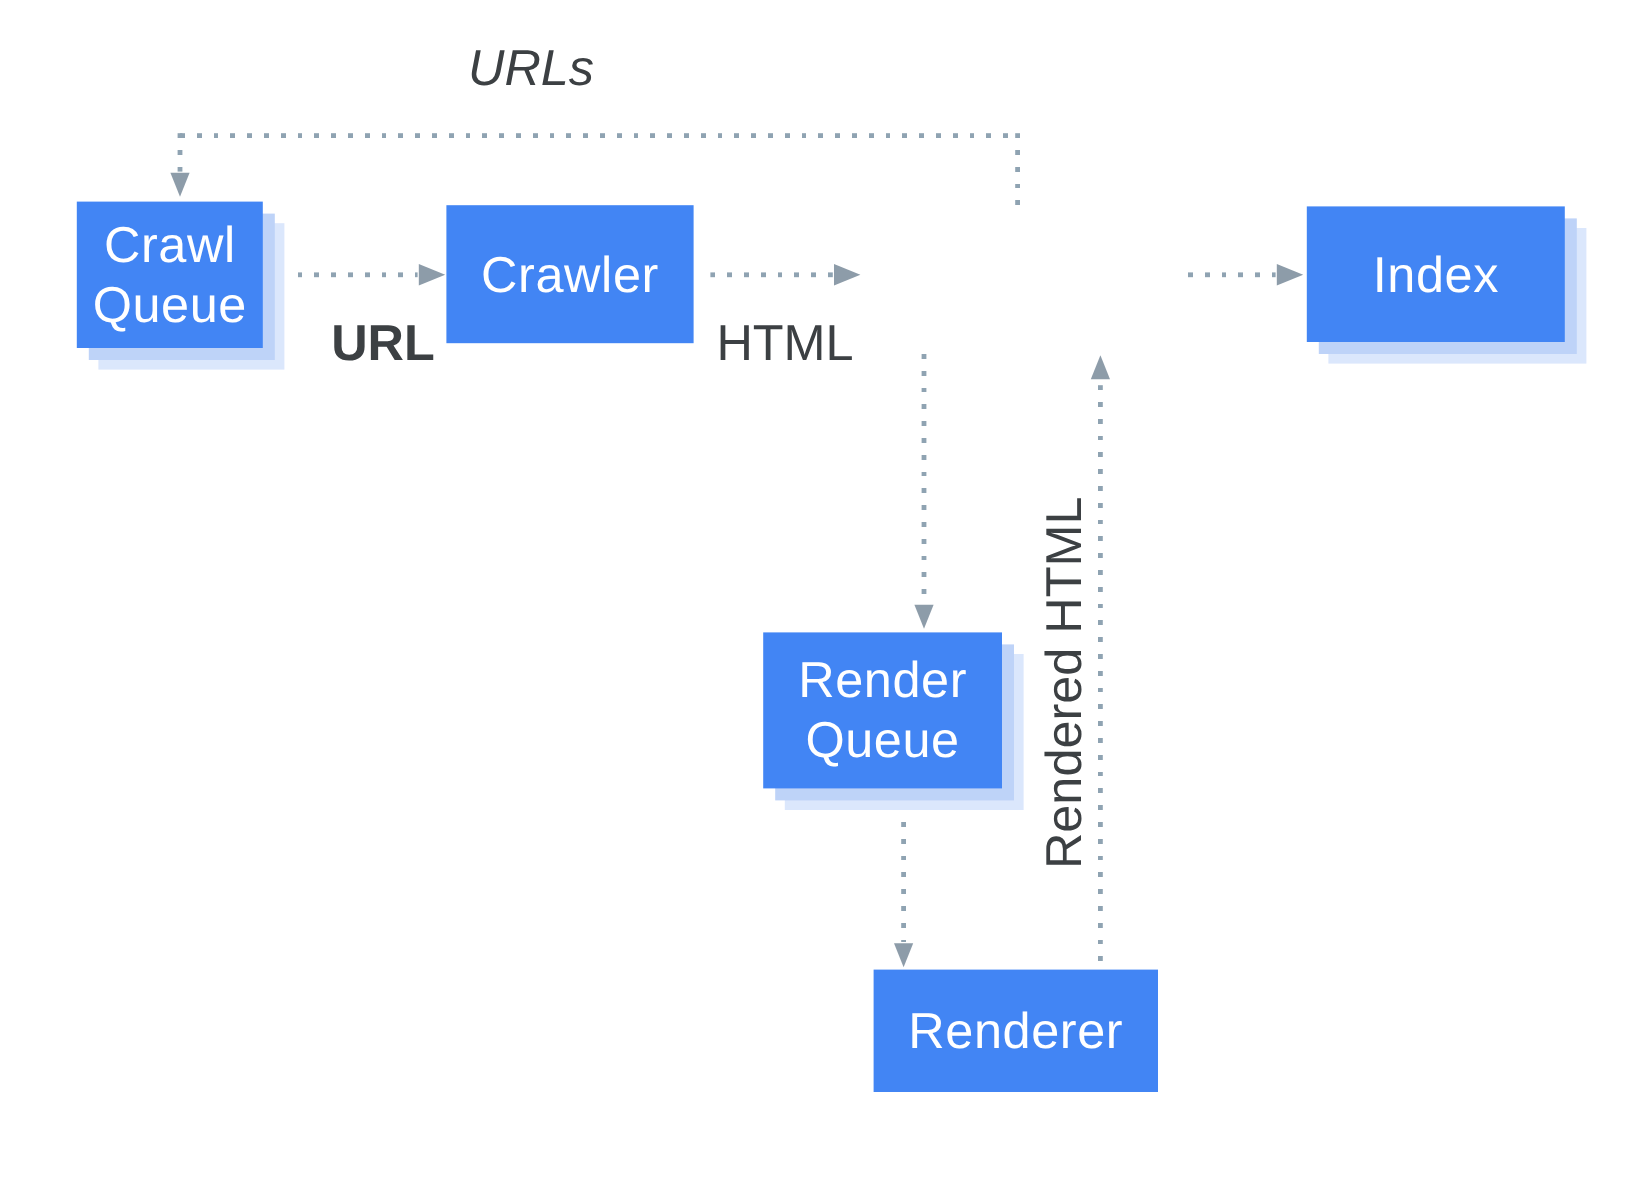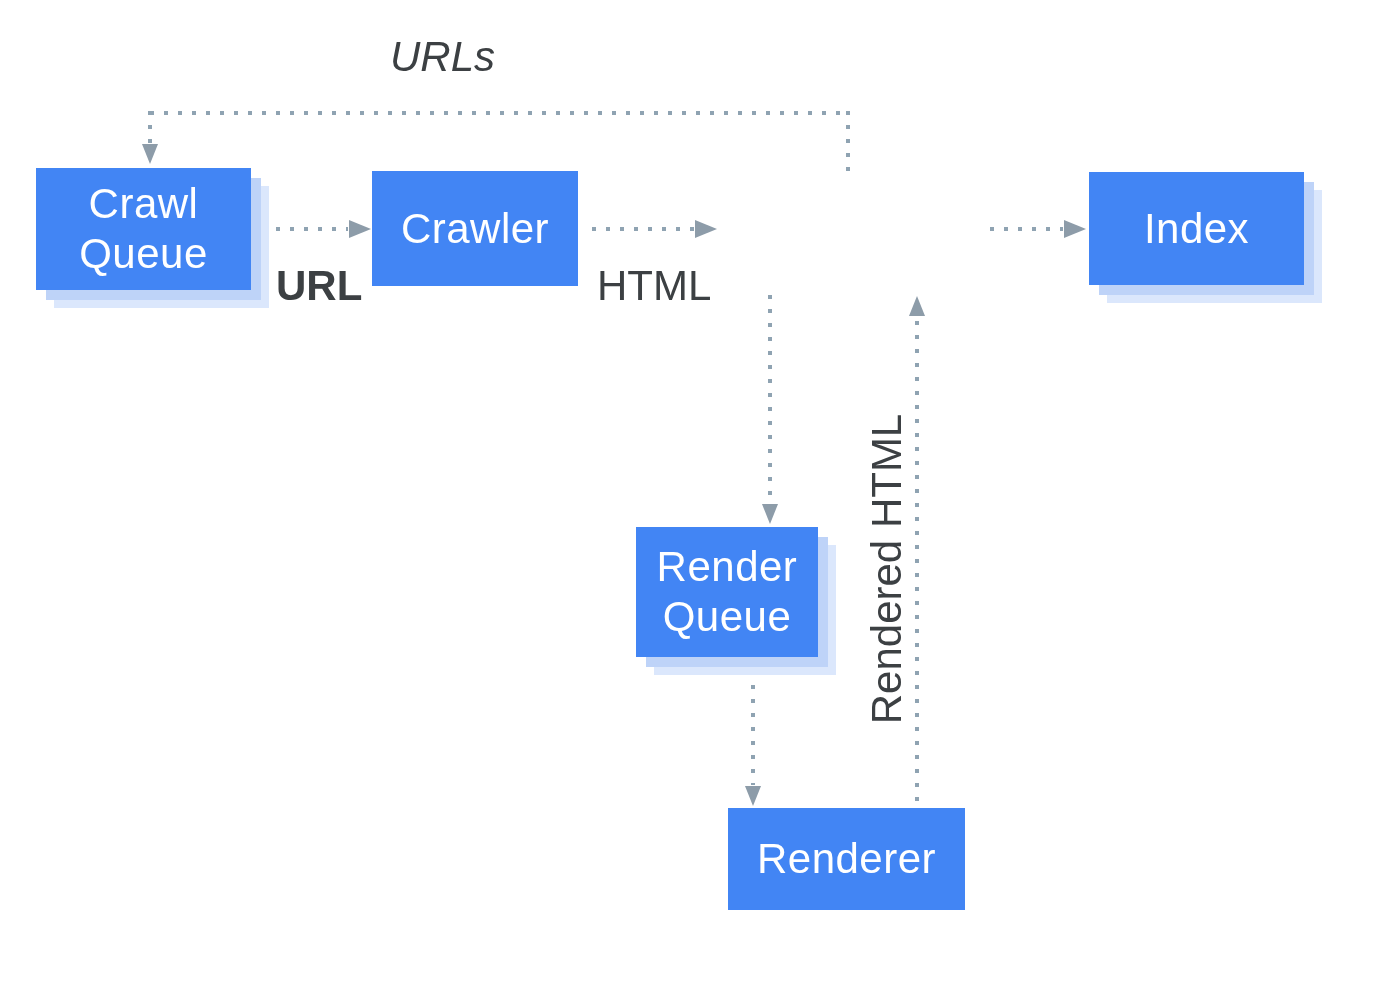--- a/index.html
+++ b/index.html
@@ -96,34 +96,34 @@
   <div class="v-dots" style="left:768px; top:295px; height:208px;"></div>
   <div class="arrow down" style="left:762px; top:504px;"></div>
 
   <div class="v-dots" style="left:751px; top:671px; height:114px;"></div>
   <div class="arrow down" style="left:745px; top:786px;"></div>
 
   <div class="arrow up" style="left:909px; top:296px;"></div>
   <div class="v-dots" style="left:915px; top:321px; height:487px;"></div>
   <div class="edge-label vertical" style="left:727px; top:545px;">Rendered HTML</div>
 
-  <div class="node shadowed" style="left:36px; top:168px; width:215px; height:122px;">
+  <div class="node shadowed" style="left:64px; top:168px; width:155px; height:122px;">
     <span>Crawl Queue</span>
   </div>
 
   <div class="node" style="left:372px; top:171px; width:206px; height:115px;">
     <span>Crawler</span>
   </div>
 
 
   <div class="node shadowed" style="left:1089px; top:172px; width:215px; height:113px;justify-content:center;">
     <span>Index</span>
   </div>
 
-  <div class="node shadowed" style="left:636px; top:527px; width:182px; height:130px; padding:0 20px;">
+  <div class="node shadowed" style="left:636px; top:527px; width:199px; height:130px; padding:0 20px;">
     <span>Render Queue</span>
   </div>
 
   <div class="node" style="left:728px; top:808px; width:237px; height:102px;">
     <span>Renderer</span>
   </div>
 
 </div>
 
 </body></html>

